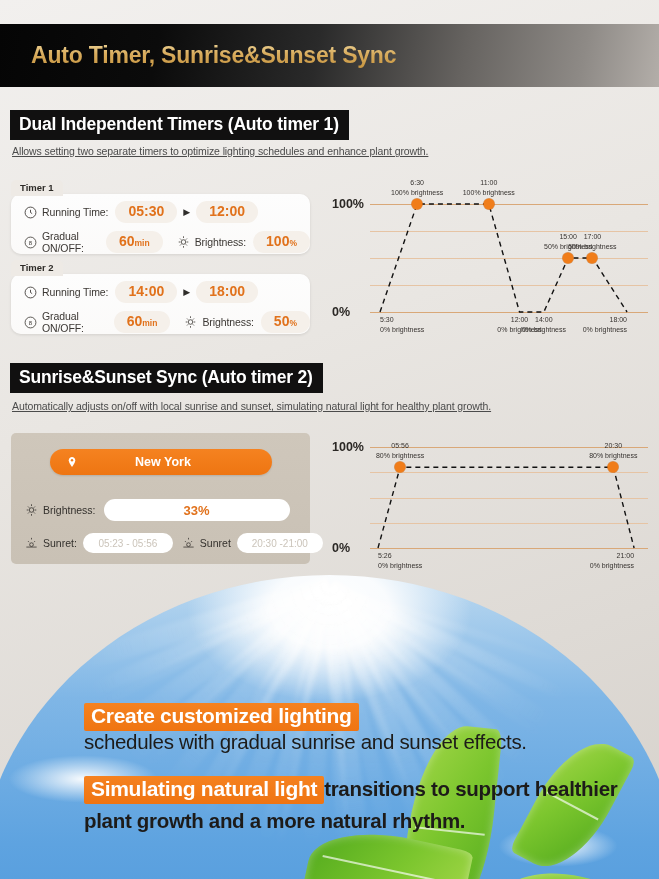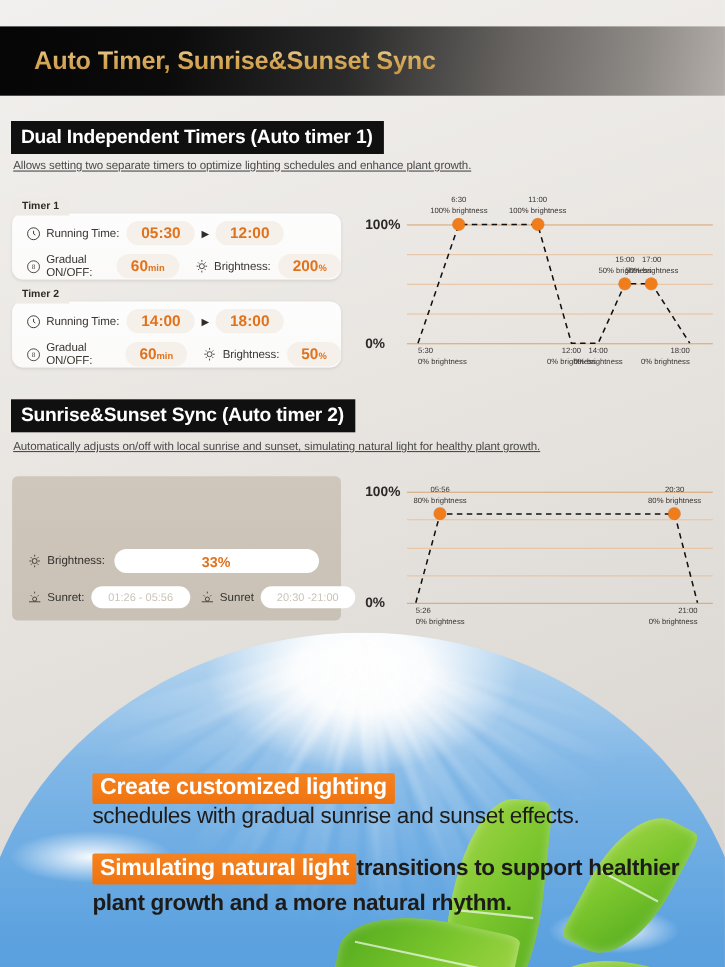--- a/index.html
+++ b/index.html
@@ -223,21 +223,21 @@
       </span>
       <span class="lbl">Gradual ON/OFF:</span>
       <span class="pill"><span>60</span><span class="unit">min</span></span>
       <span class="ico" style="margin-left:14px;">
         <svg width="14" height="14" viewBox="0 0 24 24" fill="none" stroke="#3b3733" stroke-width="1.5">
           <circle cx="12" cy="12" r="4.2"></circle>
           <path d="M12 1.5v3M12 19.5v3M3.2 12h3M17.8 12h3M5.6 5.6l2.1 2.1M16.3 16.3l2.1 2.1M18.4 5.6l-2.1 2.1M7.7 16.3l-2.1 2.1"></path>
         </svg>
       </span>
       <span class="lbl">Brightness:</span>
-      <span class="pill"><span>200</span><span class="unit">%</span></span>
+      <span class="pill"><span>100</span><span class="unit">%</span></span>
     </div>
   </div>
 
   <div class="timer-card" style="left:11px; top:274px; height:60px;">
     <div class="timer-tab">Timer 2</div>
     <div class="timer-row" style="margin-top:3px;">
       <span class="ico">
         <svg width="13" height="13" viewBox="0 0 24 24" fill="none" stroke="#3b3733" stroke-width="1.6">
           <circle cx="12" cy="12" r="10"></circle>
             <path d="M12 7v5l3 2"></path>
@@ -292,20 +292,29 @@
       <div class="anno" style="left: 236.16px; top: 54px;"><span>15:00</span><br><span>50% brightness</span></div>
       <div class="dot" style="left: 260.48px; top: 80px; background: rgb(240, 125, 26);"></div>
       <div class="anno" style="left: 260.48px; top: 54px;"><span>17:00</span><br><span>50% brightness</span></div>
       <div class="anno right" style="left: 295.04px; top: 137px;"><span>18:00</span><br><span>0% brightness</span></div>
     </div>
 
   <div class="sec-head" style="top:364px;">Sunrise&amp;Sunset Sync (Auto timer 2)</div>
   <div class="sec-sub" style="top:400px;">Automatically adjusts on/off with local sunrise and sunset, simulating natural light for healthy plant growth.</div>
 
   <div class="sun-panel">
+    <div class="city-btn">
+      <span style="margin-left:16px; display:flex;">
+        <svg width="12" height="14" viewBox="0 0 24 24" fill="#ffffff">
+          <path d="M12 2c-3.6 0-6.5 2.9-6.5 6.5C5.5 13.6 12 22 12 22s6.5-8.4 6.5-13.5C18.5 4.9 15.6 2 12 2z"></path>
+          <circle cx="12" cy="8.4" r="2.4" fill="#f07d1a"></circle>
+        </svg>
+      </span>
+      <span class="city-name">New York</span>
+    </div>
 
     <div class="sun-row" style="left:14px; top:66px; width:272px;">
       <span class="ico">
         <svg width="14" height="14" viewBox="0 0 24 24" fill="none" stroke="#33302c" stroke-width="1.5">
           <circle cx="12" cy="12" r="4.2"></circle>
           <path d="M12 1.5v3M12 19.5v3M3.2 12h3M17.8 12h3M5.6 5.6l2.1 2.1M16.3 16.3l2.1 2.1M18.4 5.6l-2.1 2.1M7.7 16.3l-2.1 2.1"></path>
         </svg>
       </span>
       <span class="sun-lbl">Brightness:</span>
       <span class="white-field bright-val" style="margin-left:8px; width:186px; height:22px;">33%</span>
@@ -313,21 +322,21 @@
 
     <div class="sun-row" style="left:14px; top:100px;">
       <span class="ico">
         <svg width="14" height="14" viewBox="0 0 24 24" fill="none" stroke="#33302c" stroke-width="1.4">
           <path d="M12 2.5v3M5.5 8.5l2 2M18.5 8.5l-2 2"></path>
           <circle cx="12" cy="15" r="3.4"></circle>
           <path d="M2.5 19.5h19"></path>
         </svg>
       </span>
       <span class="sun-lbl">Sunret:</span>
-      <span class="white-field" style="margin-left:6px; width:90px; height:20px;">01:26 - 05:56</span>
+      <span class="white-field" style="margin-left:6px; width:90px; height:20px;">05:23 - 05:56</span>
 
       <span class="ico" style="margin-left:9px;">
         <svg width="14" height="14" viewBox="0 0 24 24" fill="none" stroke="#33302c" stroke-width="1.4">
           <path d="M12 5.5v-3M5.5 8.5l2 2M18.5 8.5l-2 2"></path>
           <circle cx="12" cy="15" r="3.4"></circle>
           <path d="M2.5 19.5h19"></path>
         </svg>
       </span>
       <span class="sun-lbl">Sunret</span>
       <span class="white-field" style="margin-left:6px; width:86px; height:20px;">20:30 -21:00</span>

